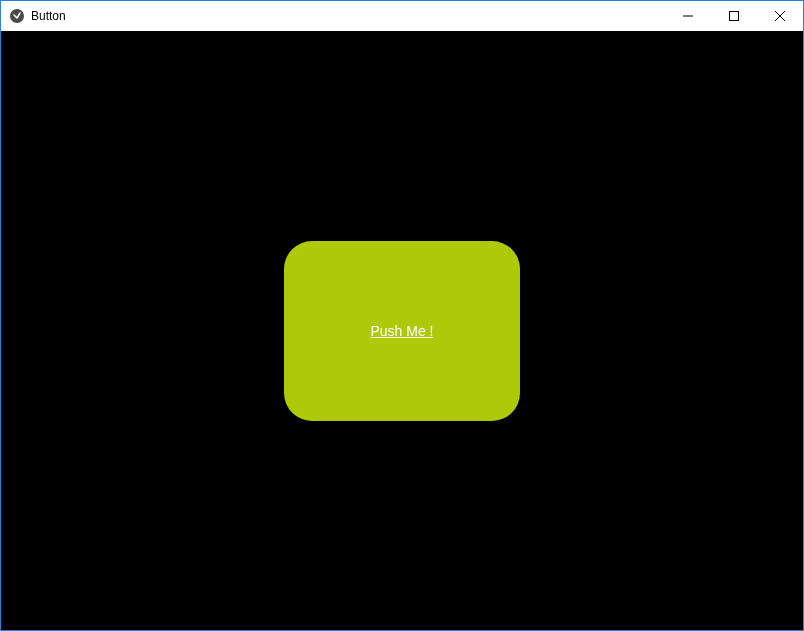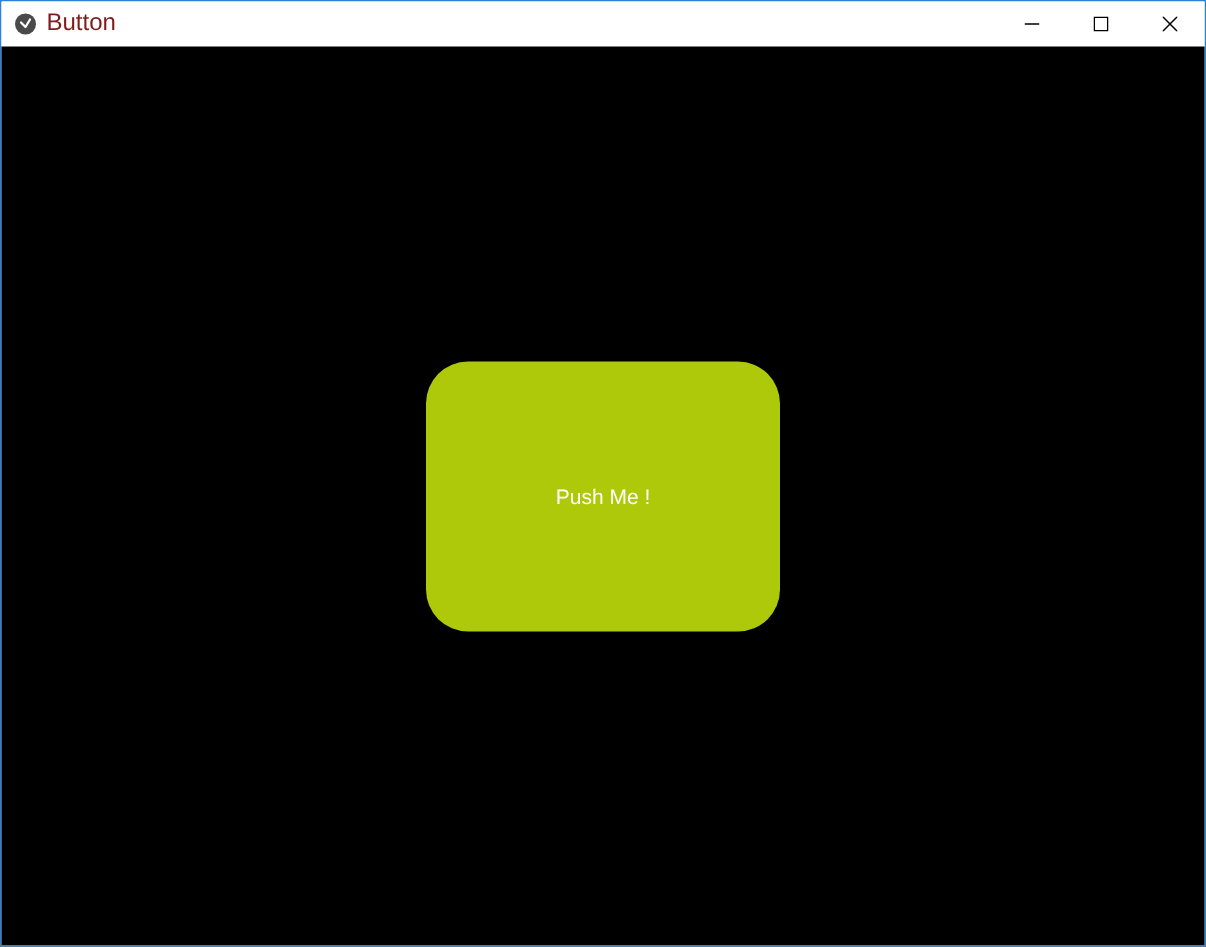--- a/index.html
+++ b/index.html
@@ -14,22 +14,22 @@
       background: #ffffff;
       overflow: hidden;
       border: 1px solid #2a82da;
     }
     .titlebar {
       height: 30px;
       background: #ffffff;
       display: flex;
       align-items: center;
       padding-left: 8px;
-      font-size: 16px;
-      color: #7f1d1d;
+      font-size: 12px;
+      color: #000000;
       position: relative;
     }
     .titlebar-icon {
       width: 16px;
       height: 16px;
       margin-right: 6px;
       display: inline-flex;
       align-items: center;
       justify-content: center;
     }
@@ -65,20 +65,21 @@
       width: 236px;
       height: 180px;
       background: #aec909;
       border: none;
       border-radius: 28px;
       color: #ffffff;
       font-size: 14px;
       font-family: "Segoe UI", Tahoma, sans-serif;
       cursor: pointer;
       outline: none;
+      text-decoration: underline;
     }
   </style>
 </head>
 <body>
 
 <div class="titlebar">
   <span class="titlebar-icon">
     <svg width="16" height="16" viewBox="0 0 16 16">
       <circle cx="8" cy="8" r="7" fill="#4a4a4a"></circle>
       <path d="M5 7 L8 10 L11 5" stroke="#ffffff" stroke-width="1.5" fill="none" stroke-linecap="round" stroke-linejoin="round"></path>

